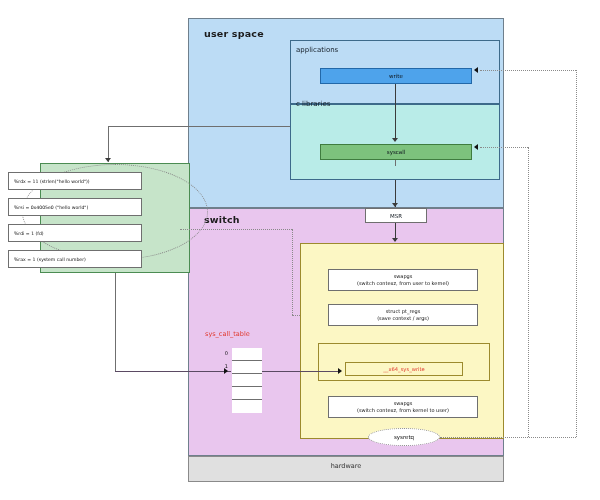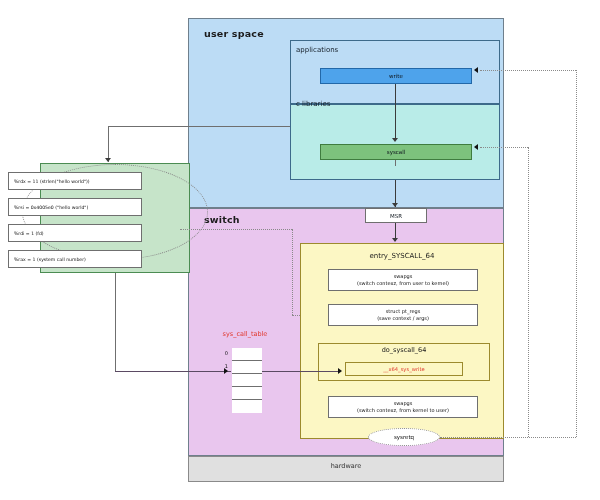--- a/index.html
+++ b/index.html
@@ -76,21 +76,21 @@
       background:#fcf7c4;border:1.1px solid #9c8a2e;}
   .x64-txt{width:100%;height:100%;display:flex;align-items:center;
       justify-content:center;font-size:5.2px;color:#e03a2f;}
 
   .sysretq{left:368px;top:428px;width:72px;height:18px;
       background:#ffffff;border:1.2px dotted #8a8a8a;border-radius:50%;
       display:flex;align-items:center;justify-content:center;
       font-size:5.5px;color:#111;}
 
   
-  .sct-title{left:205px;top:330px;width:80px;text-align:center;
+  .sct-title{left:205px;top:330px;width:80px;
       font-size:6.5px;color:#e03a2f;}
   .sct{left:232px;top:348px;width:30px;height:65px;
       border:1px solid #6f6f6f;background:#fff;}
   .sct-cell{left:232px;width:30px;height:13px;background:#fff;
       border-bottom:1px solid #6f6f6f;}
   .sct-idx{width:12px;text-align:right;font-size:5px;color:#111;}
   .idx0{left:216px;top:350px;} .idx1{left:216px;top:363px;}
 
   
   .ln{background:#5b4a63;}
@@ -160,34 +160,32 @@
 
   <div class="abs ln v dark" style="left:395px;top:180px;height:27px;"></div>
   <div class="abs arw arw-d" style="left:392px;top:203px;"></div>
   <div class="abs msr">
     <div class="node-txt">MSR</div>
   </div>
   <div class="abs ln v dark" style="left:395px;top:223px;height:18px;"></div>
   <div class="abs arw arw-d" style="left:392px;top:238px;"></div>
 
   <div class="abs entry"></div>
-  <div class="abs entry-title">entry_SYSCALL_64</div>
 
   <div class="abs ebox swapgs1">
     <div>swapgs</div>
     <div>(switch contexz, from user to kernel)</div>
   </div>
 
   <div class="abs ebox ptregs">
     <div>struct pt_regs</div>
     <div>(save context / args)</div>
   </div>
 
   <div class="abs dosys"></div>
-  <div class="abs dosys-title">do_syscall_64</div>
   <div class="abs x64write">
     <div class="x64-txt">__x64_sys_write</div>
   </div>
 
   <div class="abs ebox swapgs2">
     <div>swapgs</div>
     <div>(switch contexz, from kernel to user)</div>
   </div>
 
   <div class="abs sysretq">

